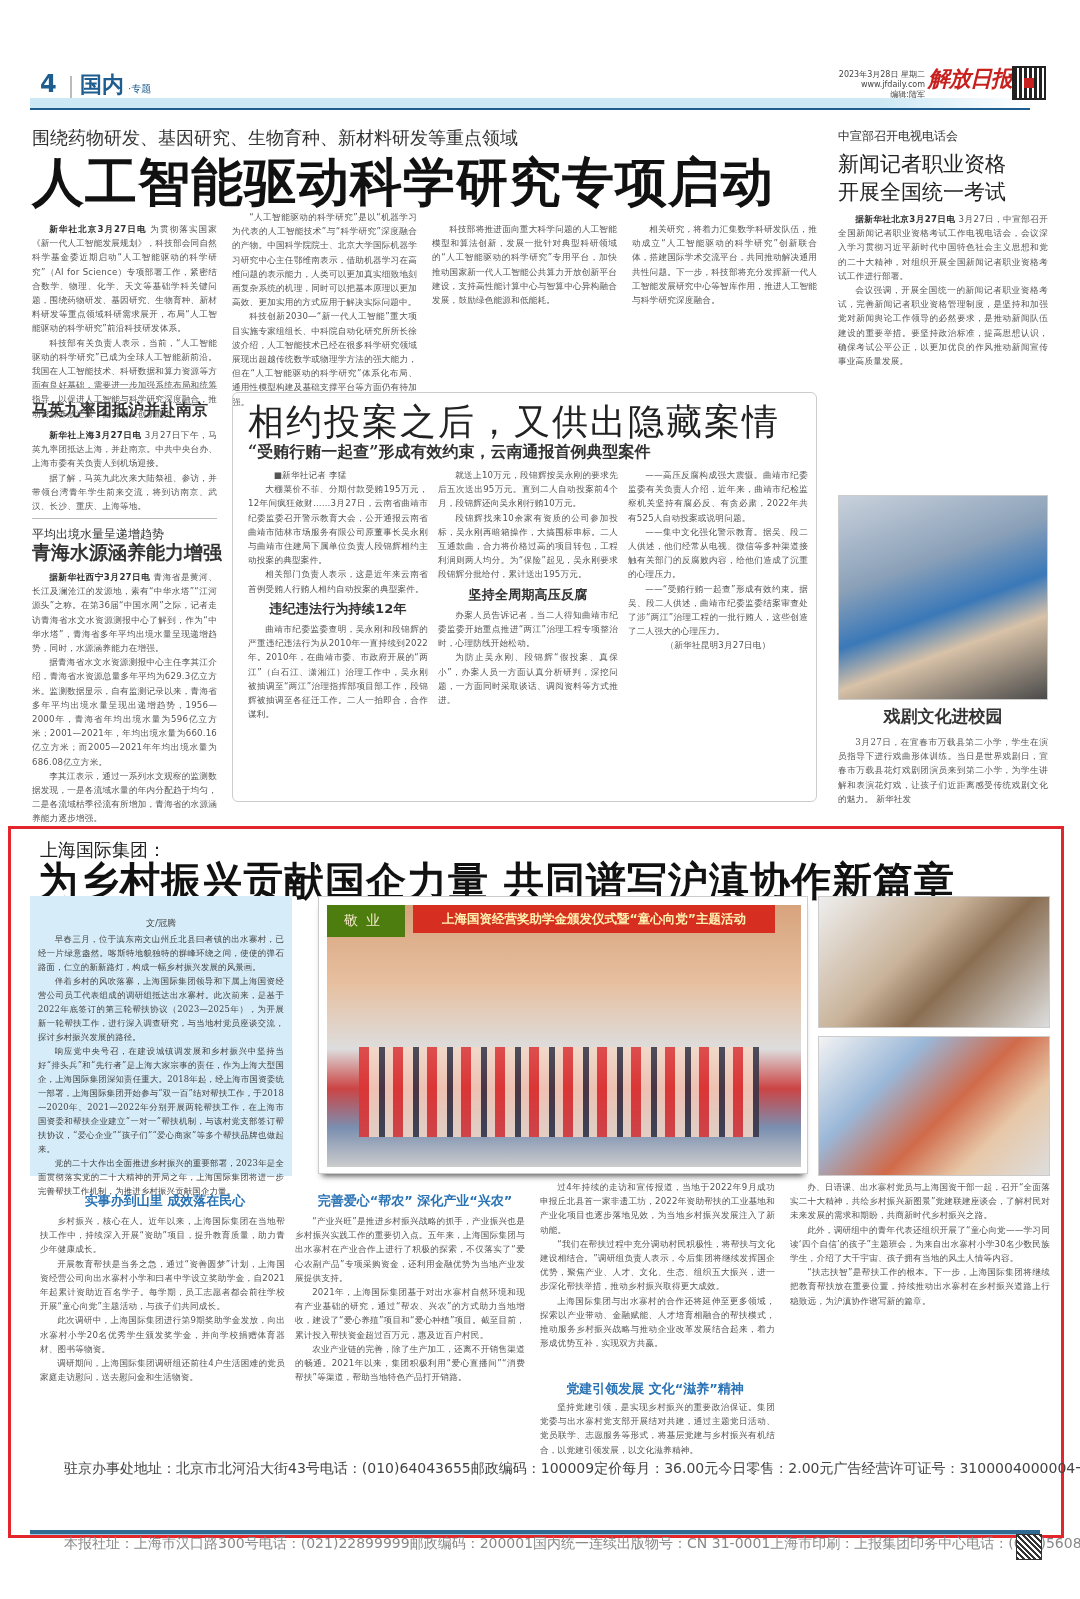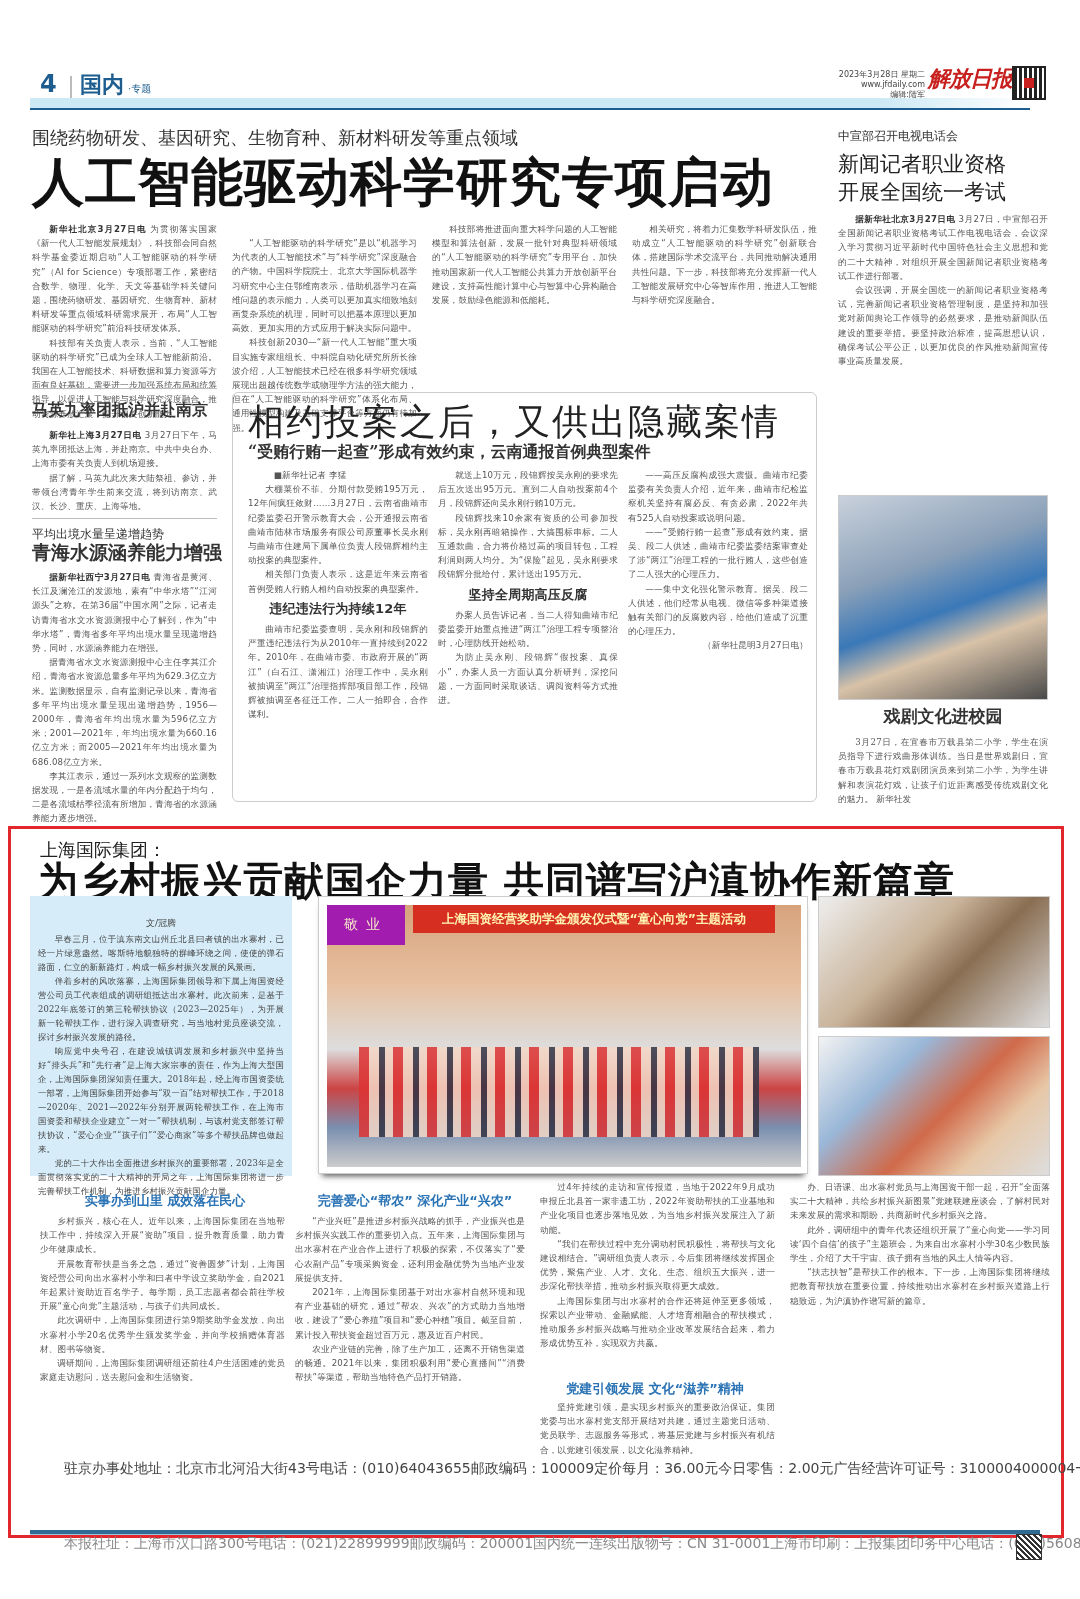--- a/index.html
+++ b/index.html
@@ -18,21 +18,21 @@
   #mast-line{left:30px;top:108px;width:1000px;height:2px;background:#1d5d8f}
   #mast-date{left:815px;top:70px;font-size:8px;color:#444;text-align:right;line-height:10px;width:110px}
   #mast-logo{left:928px;top:64px;font-size:22px;color:#c8201e;font-style:italic;font-family:"DejaVu Serif",serif;font-weight:bold;letter-spacing:-1px}
   #mast-qr{left:1012px;top:66px;width:34px;height:34px;background:repeating-linear-gradient(90deg,#222 0 3px,#fff 3px 5px),#222;border:2px solid #222}
   #mast-qr::after{content:"";position:absolute;left:10px;top:10px;width:10px;height:10px;background:#c8201e}
 
   
   #ai-kicker{left:32px;top:126px;font-size:18px;color:#333;font-family:"DejaVu Serif",serif}
   #ai-title{left:32px;top:150px;font-size:52px;font-weight:bold;color:#111;letter-spacing:1px;line-height:64px}
   #ai-col1{left:32px;top:222px;width:185px}
-  #ai-col2{left:232px;top:236px;width:185px}
+  #ai-col2{left:232px;top:210px;width:185px}
   #ai-col3{left:432px;top:222px;width:185px}
   #ai-col4{left:632px;top:222px;width:185px}
 
   
   #jr-kicker{left:838px;top:128px;font-size:12px;color:#333;font-family:"DejaVu Serif",serif}
   #jr-title{left:838px;top:150px;font-size:21px;line-height:28px;color:#222;width:220px}
   #jr-body{left:838px;top:212px;width:210px}
   #opera-photo{left:838px;top:495px;width:210px;height:205px;background:linear-gradient(160deg,#c9d1dc 0%,#8aa0b8 35%,#3a78b8 55%,#d8c2a8 70%,#4a4a4a 100%);border:1px solid #ccc}
   #opera-title{left:838px;top:705px;width:210px;text-align:center;font-size:17px;font-weight:bold;color:#333}
   #opera-caption{left:838px;top:735px;width:210px;font-family:"DejaVu Serif",serif}
@@ -59,21 +59,21 @@
   
   #red-box{left:8px;top:826px;width:1056px;height:712px;border:3px solid #e3262b}
   #sh-kicker{left:40px;top:838px;font-size:18px;color:#222;font-family:"DejaVu Serif",serif}
   #sh-title{left:38px;top:856px;font-size:40px;font-weight:bold;color:#111;letter-spacing:1px;line-height:50px}
   #sh-intro{left:30px;top:896px;width:262px;height:280px;background:#d6ecf8;padding:21px 8px}
   #sh-intro .byline{text-align:center;font-size:9px;color:#444;margin-bottom:2px}
   #sh-intro .body-text{font-family:"DejaVu Serif",serif;font-size:8.4px;line-height:14px;color:#444}
 
   #main-photo{left:318px;top:896px;width:490px;height:278px;background:#fff;border:1px solid #ccc;box-shadow:0 6px 6px -4px #555}
   #main-photo .wall{position:absolute;left:8px;top:8px;width:474px;height:262px;background:linear-gradient(180deg,#d7a37d 0%,#e7c0a0 30%,#ddd 55%,#c44 70%,#7a8fb0 85%,#ccc 100%)}
-  #banner-left{position:absolute;left:8px;top:8px;width:78px;height:40px;background:#a21caf;color:#f4e6c8;font-size:14px;display:flex;align-items:center;justify-content:center;letter-spacing:8px;font-family:"DejaVu Serif",serif}
+  #banner-left{position:absolute;left:8px;top:8px;width:78px;height:32px;background:#4d7c0f;color:#f4e6c8;font-size:14px;display:flex;align-items:center;justify-content:center;letter-spacing:8px;font-family:"DejaVu Serif",serif}
   #banner{position:absolute;left:94px;top:8px;width:362px;height:28px;background:#d62e20;color:#fff3b0;font-size:12.5px;font-weight:bold;display:flex;align-items:center;justify-content:center;white-space:nowrap}
   .kids{position:absolute;left:40px;top:150px;width:400px;height:90px;background:repeating-linear-gradient(90deg,#d33 0 10px,#f4d7c6 10px 20px,#334 20px 26px,#f4d7c6 26px 34px);opacity:.85}
 
   #photo-r1{left:818px;top:896px;width:232px;height:132px;background:linear-gradient(135deg,#eee 0%,#c9b39a 40%,#8a6e52 60%,#ddd 100%);border:1px solid #ccc}
   #photo-r2{left:818px;top:1036px;width:232px;height:140px;background:linear-gradient(135deg,#f3f3f3 0%,#9ab7d8 30%,#d06a4a 55%,#e7c8a8 75%,#ddd 100%);border:1px solid #ccc}
 
   #sec1-head{left:40px;top:1192px;width:250px;text-align:center;font-size:13px;font-weight:bold;color:#2a73b5}
   #sec2-head{left:290px;top:1192px;width:250px;text-align:center;font-size:13px;font-weight:bold;color:#2a73b5}
   #sec3-head{left:530px;top:1380px;width:250px;text-align:center;font-size:13px;font-weight:bold;color:#2a73b5}
   #sh-col1{left:40px;top:1214px;width:245px}
@@ -166,23 +166,23 @@
 </div>
 <div class="abs body-text" id="yn-col2">
   <p>就送上10万元，段锦辉按吴永刚的要求先后五次送出95万元。直到二人自动投案前4个月，段锦辉还向吴永刚行贿10万元。</p>
   <p>段锦辉找来10余家有资质的公司参加投标，吴永刚再暗箱操作，大搞围标串标。二人互通款曲，合力将价格过高的项目转包，工程利润则两人均分。为“保险”起见，吴永刚要求段锦辉分批给付，累计送出195万元。</p>
   <div class="subhead">坚持全周期高压反腐</div>
   <p>办案人员告诉记者，当二人得知曲靖市纪委监委开始重点推进“两江”治理工程专项整治时，心理防线开始松动。</p>
   <p>为防止吴永刚、段锦辉“假投案、真保小”，办案人员一方面认真分析研判，深挖问题，一方面同时采取谈话、调阅资料等方式推进。</p>
 </div>
 <div class="abs body-text" id="yn-col3">
   <p>——高压反腐构成强大震慑。曲靖市纪委监委有关负责人介绍，近年来，曲靖市纪检监察机关坚持有腐必反、有贪必肃，2022年共有525人自动投案或说明问题。</p>
+  <p>——集中文化强化警示教育。据吴、段二人供述，他们经常从电视、微信等多种渠道接触有关部门的反腐败内容，给他们造成了沉重的心理压力。</p>
   <p>——“受贿行贿一起查”形成有效约束。据吴、段二人供述，曲靖市纪委监委结案审查处了涉“两江”治理工程的一批行贿人，这些创造了二人强大的心理压力。</p>
-  <p>——集中文化强化警示教育。据吴、段二人供述，他们经常从电视、微信等多种渠道接触有关部门的反腐败内容，给他们造成了沉重的心理压力。</p>
-  <p style="text-align:right;text-indent:0">（新华社昆明3月27日电）</p>
+  <p style="text-align:center;text-indent:0">（新华社昆明3月27日电）</p>
 </div>
 
 <div class="abs" id="red-box"></div>
 <div class="abs" id="sh-kicker">上海国际集团：</div>
 <div class="abs" id="sh-title">为乡村振兴贡献国企力量  共同谱写沪滇协作新篇章</div>
 
 <div class="abs" id="sh-intro">
   <div class="byline">文/冠腾</div>
   <div class="body-text">
     <p>早春三月，位于滇东南文山州丘北县曰者镇的出水寨村，已经一片绿意盎然。喀斯特地貌独特的群峰环绕之间，使使的弹石路面，仁立的新新路灯，构成一幅乡村振兴发展的风景画。</p>

